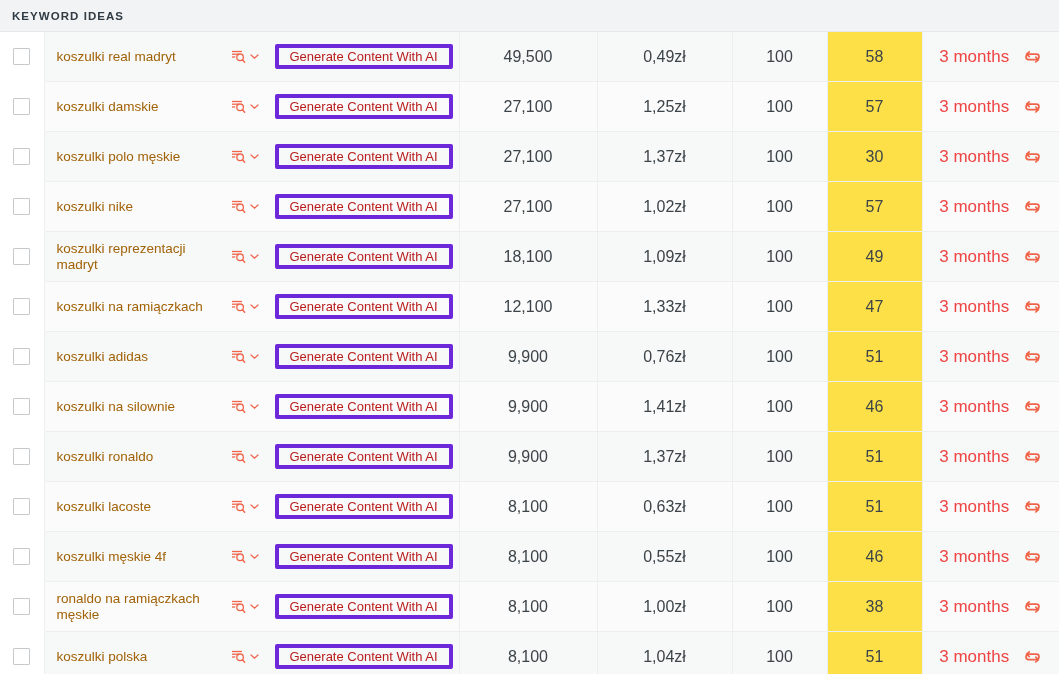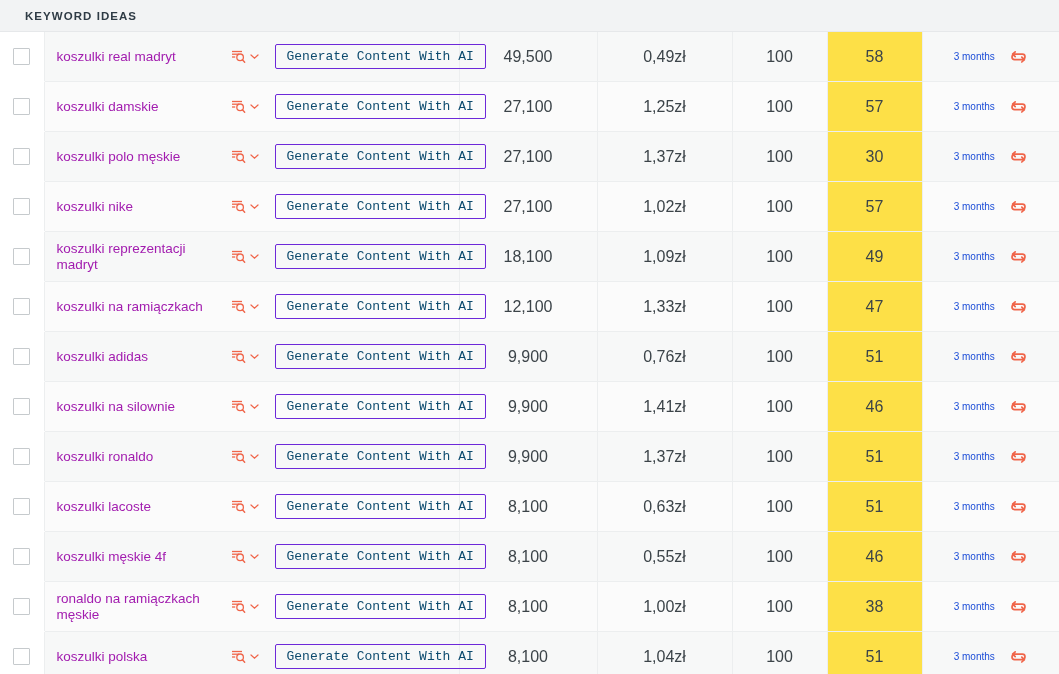--- a/index.html
+++ b/index.html
@@ -14,21 +14,21 @@
   }
 
   
   .panel-header {
     height: 32px;
     box-sizing: border-box;
     background: #f2f3f4;
     border-bottom: 1px solid #e6e8ea;
     display: flex;
     align-items: center;
-    padding-left: 25px;
+    padding-left: 12px;
   }
   .panel-header-title {
     font-size: 11.5px;
     font-weight: bold;
     letter-spacing: 1.05px;
     color: #2f3b45;
     text-transform: uppercase;
   }
 
   
@@ -83,21 +83,21 @@
   .kw-cell {
     display: flex;
     align-items: center;
     height: 49px;
     padding: 0 10px 0 12px;
     box-sizing: border-box;
   }
   .kw-link {
     width: 170px;
     flex: 0 0 170px;
-    color: #a21caf;
+    color: #a16207;
     font-size: 13.5px;
     line-height: 16px;
     cursor: pointer;
     text-decoration: none;
   }
   .serp-icon {
     flex: 0 0 auto;
     display: flex;
     align-items: center;
     gap: 3px;
@@ -108,25 +108,25 @@
 
   .gen-btn {
     margin-left: 16px;
     flex: 0 0 auto;
     display: inline-flex;
     align-items: center;
     justify-content: center;
     height: 25px;
     padding: 0 11px;
     box-sizing: border-box;
-    border: 1px solid #6d28d9;
+    border: 4px solid #6d28d9;
     border-radius: 2px;
     background: transparent;
-    color: #0c4a6e;
-    font-family: Liberation Mono, monospace;
+    color: #b91c1c;
+    font-family: Liberation Sans, sans-serif;
     font-size: 13px;
     line-height: 1;
     white-space: nowrap;
     cursor: pointer;
   }
 
   .num {
     display: block;
     text-align: center;
     font-size: 16px;
@@ -134,22 +134,22 @@
   }
 
   .upd-cell {
     display: flex;
     align-items: center;
     justify-content: center;
     gap: 14px;
     height: 49px;
   }
   .upd-text {
-    font-size: 10px;
-    color: #1d4ed8;
+    font-size: 17px;
+    color: #ef4444;
   }
   .refresh-icon { display: flex; cursor: pointer; }
   .refresh-icon svg { display: block; }
 </style>
 </head>
 <body>
 
 <div class="panel-header">
   <span class="panel-header-title">KEYWORD IDEAS</span>
 </div>

